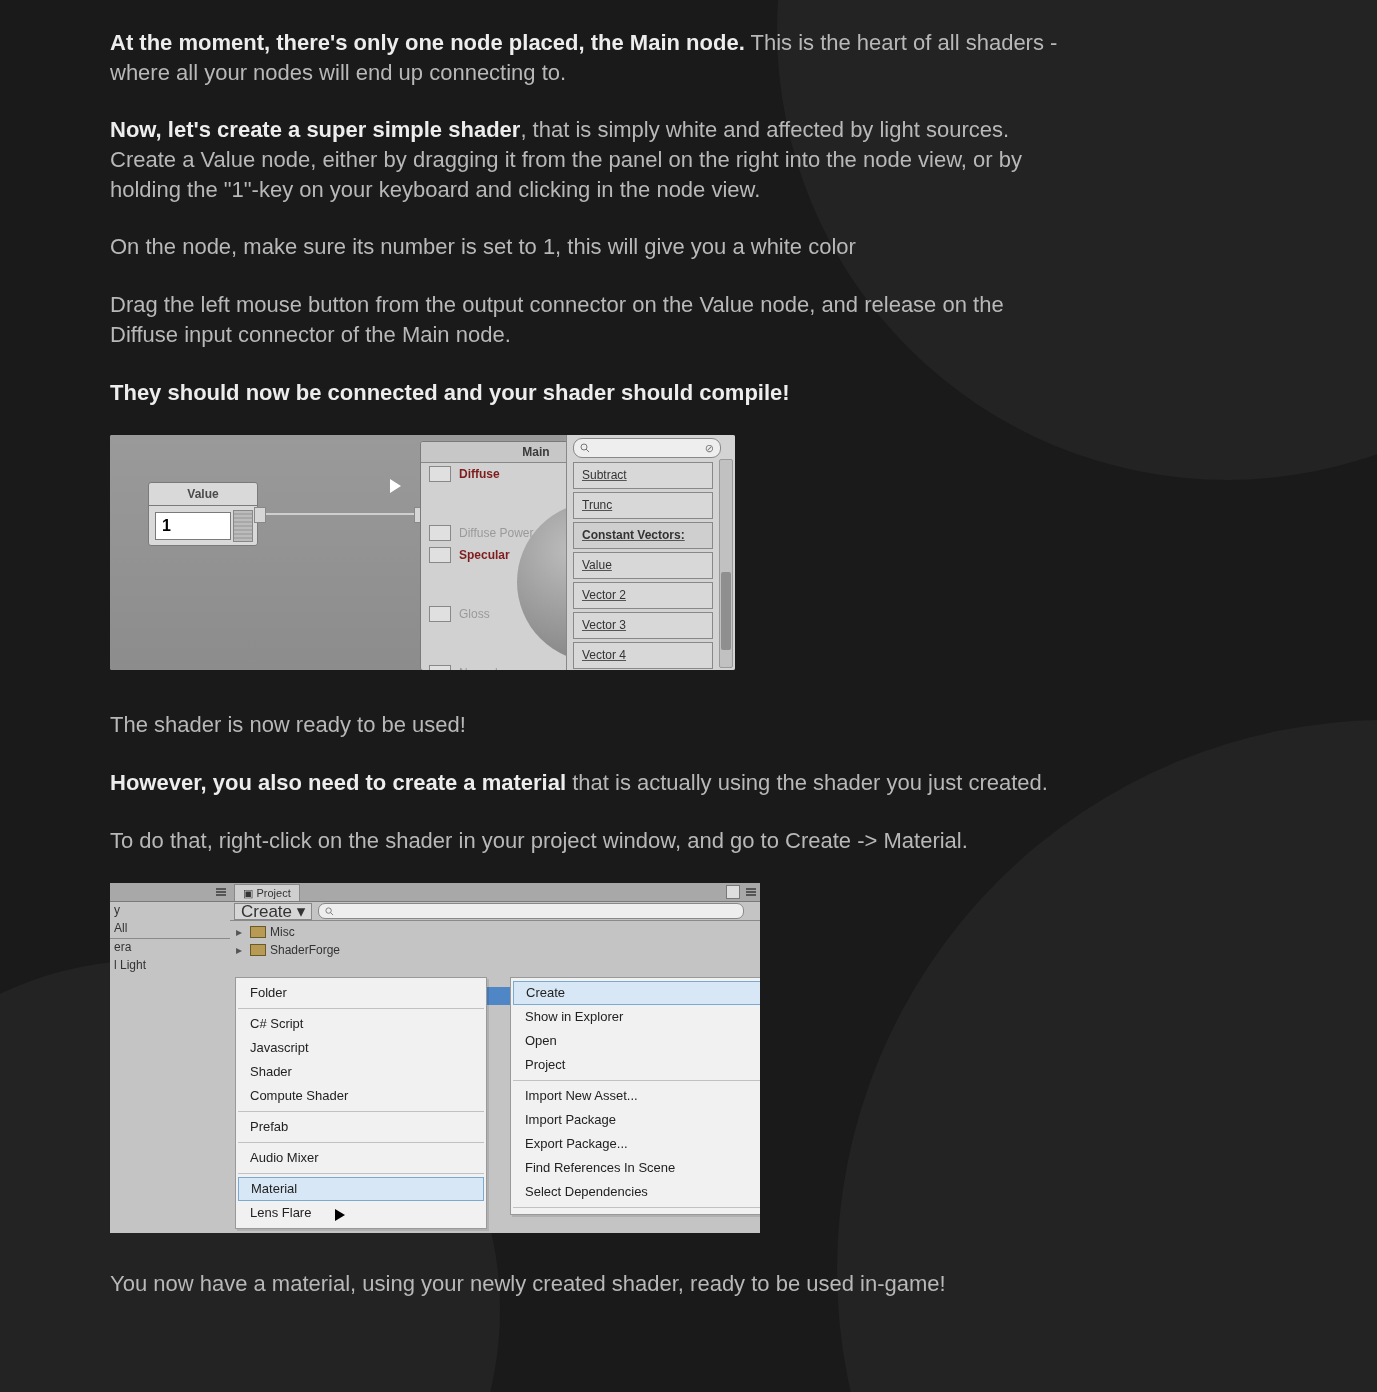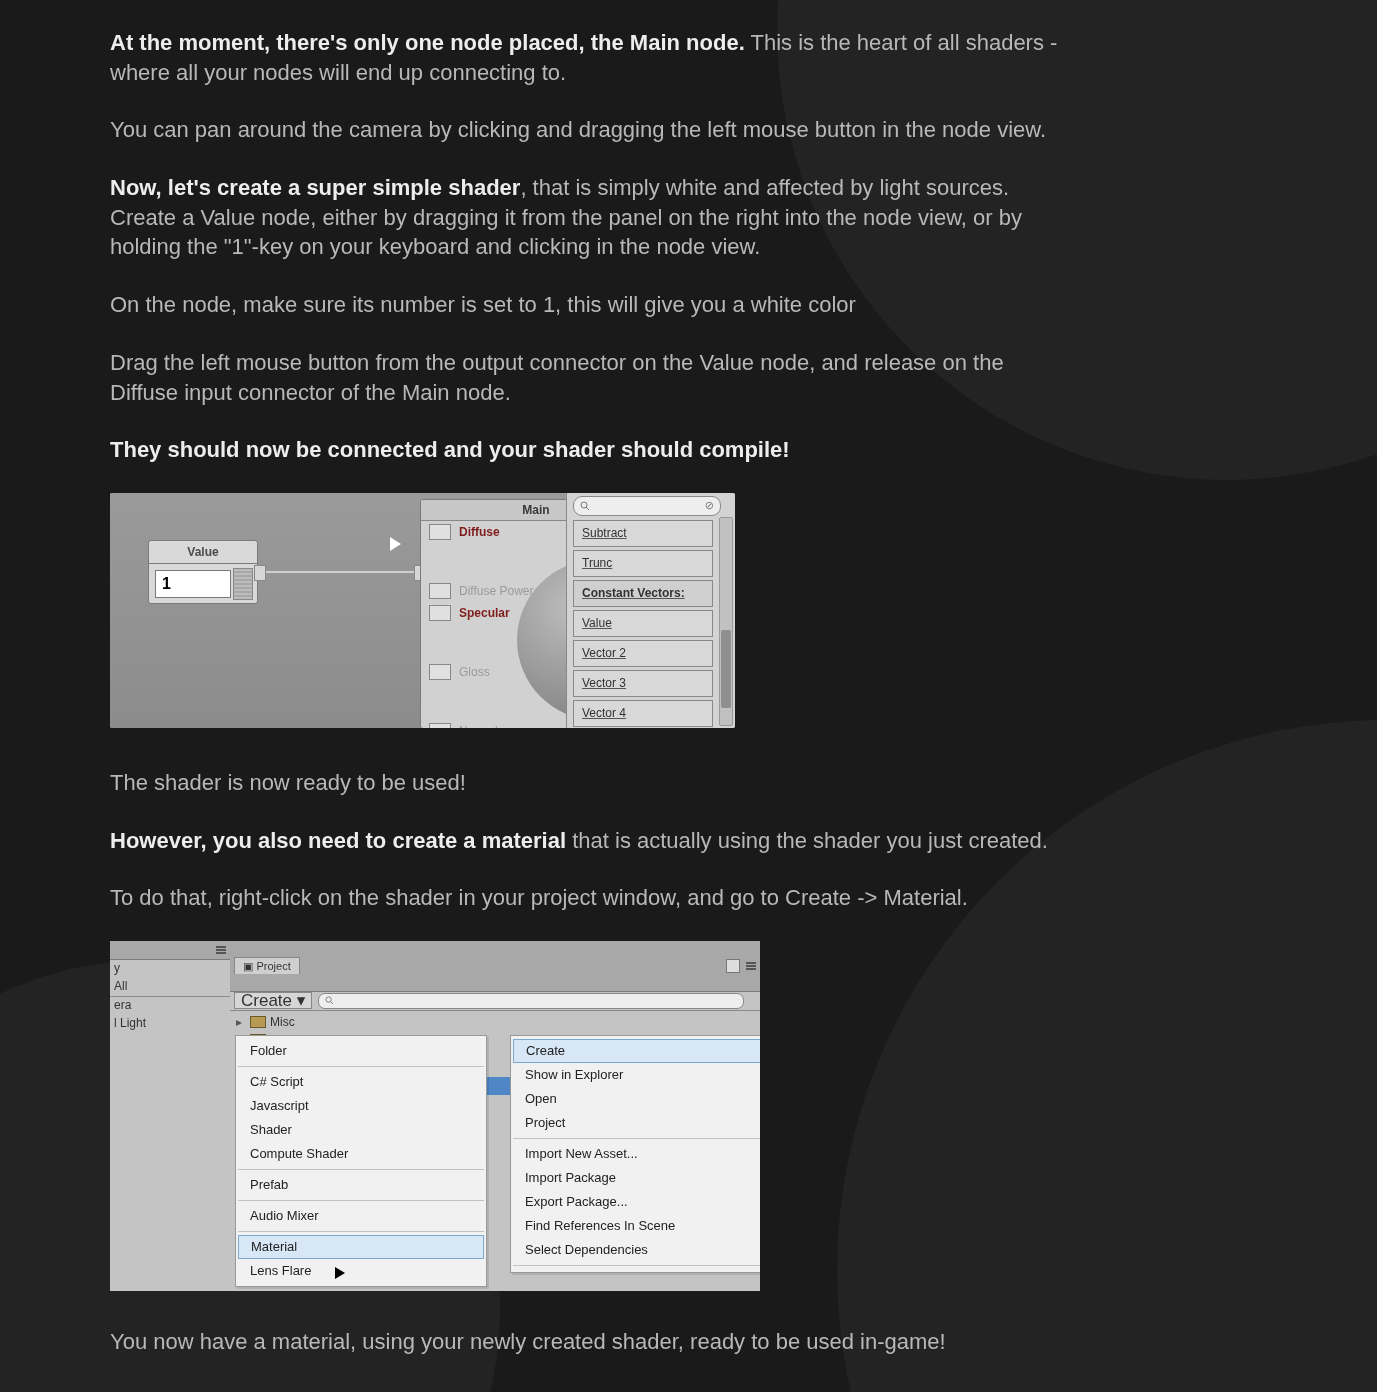--- a/index.html
+++ b/index.html
@@ -84,21 +84,21 @@
   
   .shot2 .left{position:absolute;left:0;top:0;bottom:0;width:120px;background:#c4c4c4;
     border-right:1px solid #8a8a8a;}
   .shot2 .left .tab{height:18px;background:#a8a8a8;border-bottom:1px solid #7a7a7a;
     font-size:11px;padding:0 4px;display:flex;align-items:center;justify-content:flex-end;}
   .shot2 .left .tab svg{margin-left:4px;}
   .shot2 .left .row{height:18px;font-size:12px;padding:0 4px;}
   
   .shot2 .right{position:absolute;left:120px;right:0;top:0;bottom:0;background:#c4c4c4;}
   .shot2 .right .tabbar{height:18px;background:#a8a8a8;border-bottom:1px solid #7a7a7a;
-    display:flex;align-items:center;font-size:11px;padding:16px 4px;gap:6px;}
+    display:flex;align-items:center;font-size:11px;padding:0 4px;gap:6px;}
   .shot2 .right .tabbar .tab{background:#cfcfcf;border:1px solid #888;border-bottom:none;
     padding:0 8px;height:16px;line-height:16px;}
   .shot2 .right .tabbar .sp{flex:1;}
   .shot2 .right .tabbar .ico{width:12px;height:12px;border:1px solid #777;background:#ddd;}
   .shot2 .right .toolbar{height:18px;border-bottom:1px solid #8a8a8a;display:flex;
     align-items:center;font-size:17px;padding:0 4px;gap:6px;}
   .shot2 .right .toolbar .btn{border:1px solid #888;background:#d6d6d6;padding:0 6px;
     height:15px;line-height:15px;}
   .shot2 .right .toolbar .search{flex:1;height:14px;border:1px solid #888;border-radius:7px;
     background:#eee;padding:0 6px;display:flex;align-items:center;color:#888;}
@@ -126,21 +126,20 @@
 </head>
 <body>
 
 <div class="page">
   <div class="swirl a"></div>
     <div class="swirl b"></div>
     <div class="swirl c"></div>
   <div class="content">
 
     <p><strong>At the moment, there's only one node placed, the Main node.</strong><span> This is the heart of all shaders - where all your nodes will end up connecting to.</span></p>
-    <p>You can pan around the camera by clicking and dragging the left mouse button in the node view.</p>
     <p class="tight"><strong>Now, let's create a super simple shader</strong><span>, that is simply white and affected by light sources. Create a Value node, either by dragging it from the panel on the right into the node view, or by holding the "1"-key on your keyboard and clicking in the node view.</span></p>
     <p>On the node, make sure its number is set to 1, this will give you a white color</p>
     <p>Drag the left mouse button from the output connector on the Value node, and release on the Diffuse input connector of the Main node.</p>
     <p><strong>They should now be connected and your shader should compile!</strong></p>
 
     <div class="shot1">
       <div class="canvas">
         <div class="value-node">
           <div class="title">Value</div>
           <div class="body">

